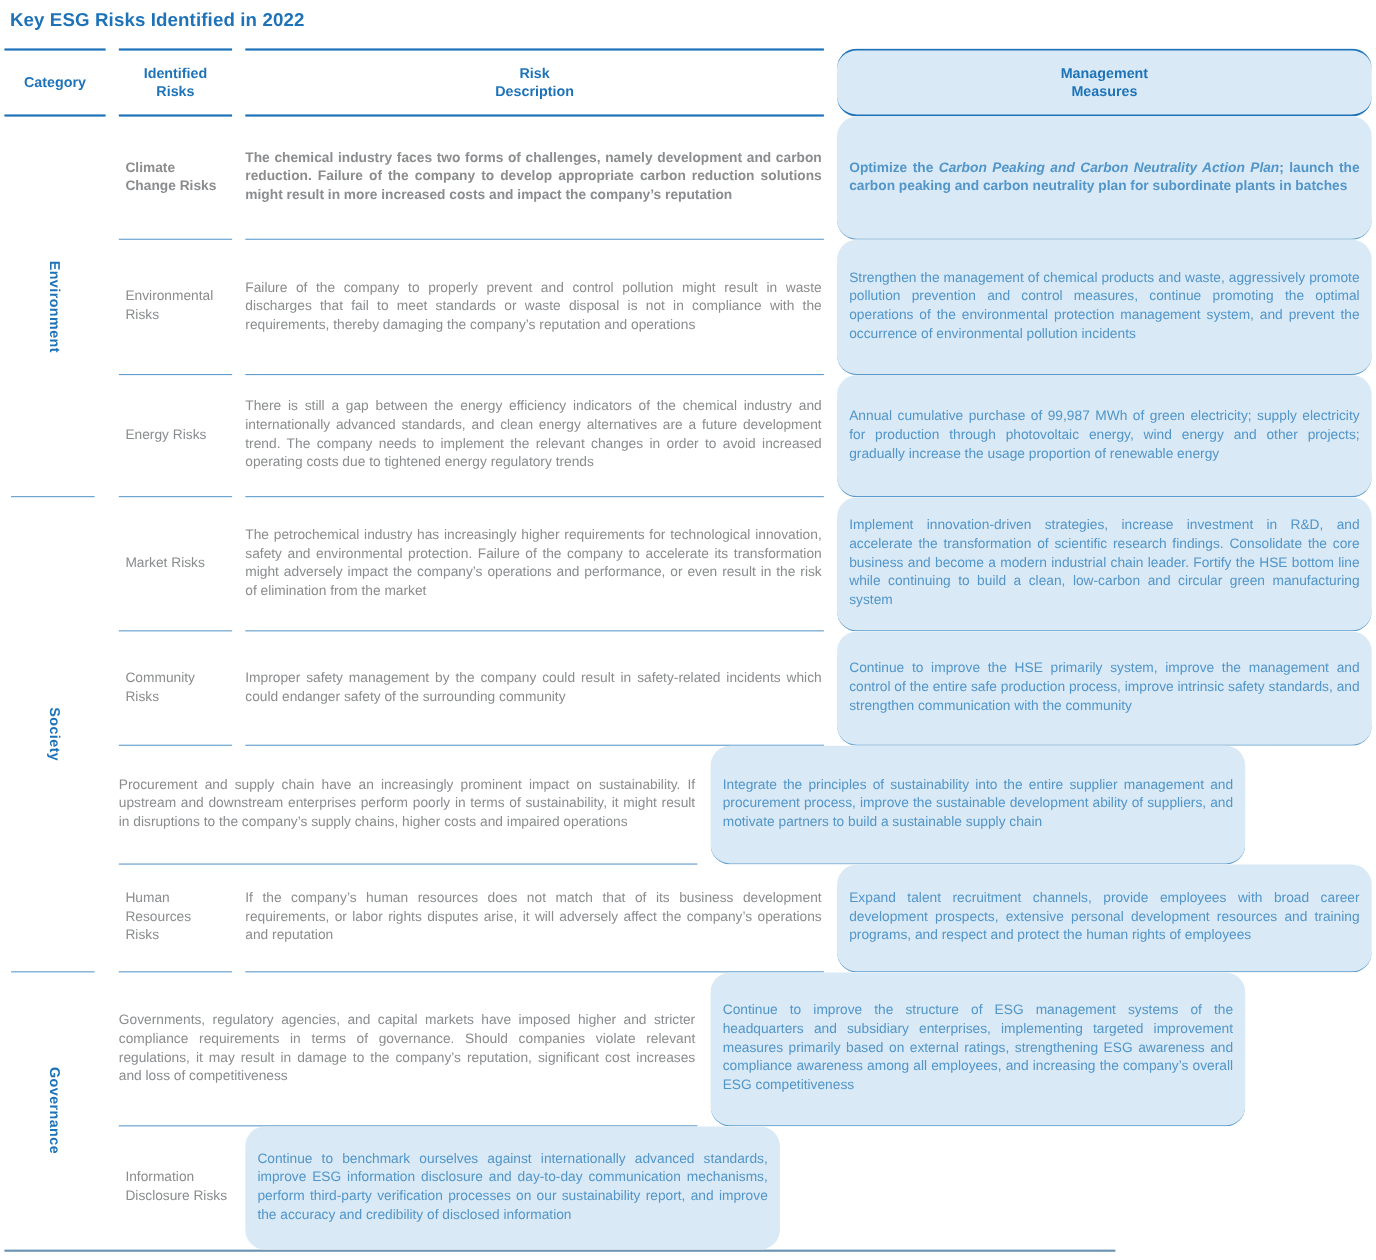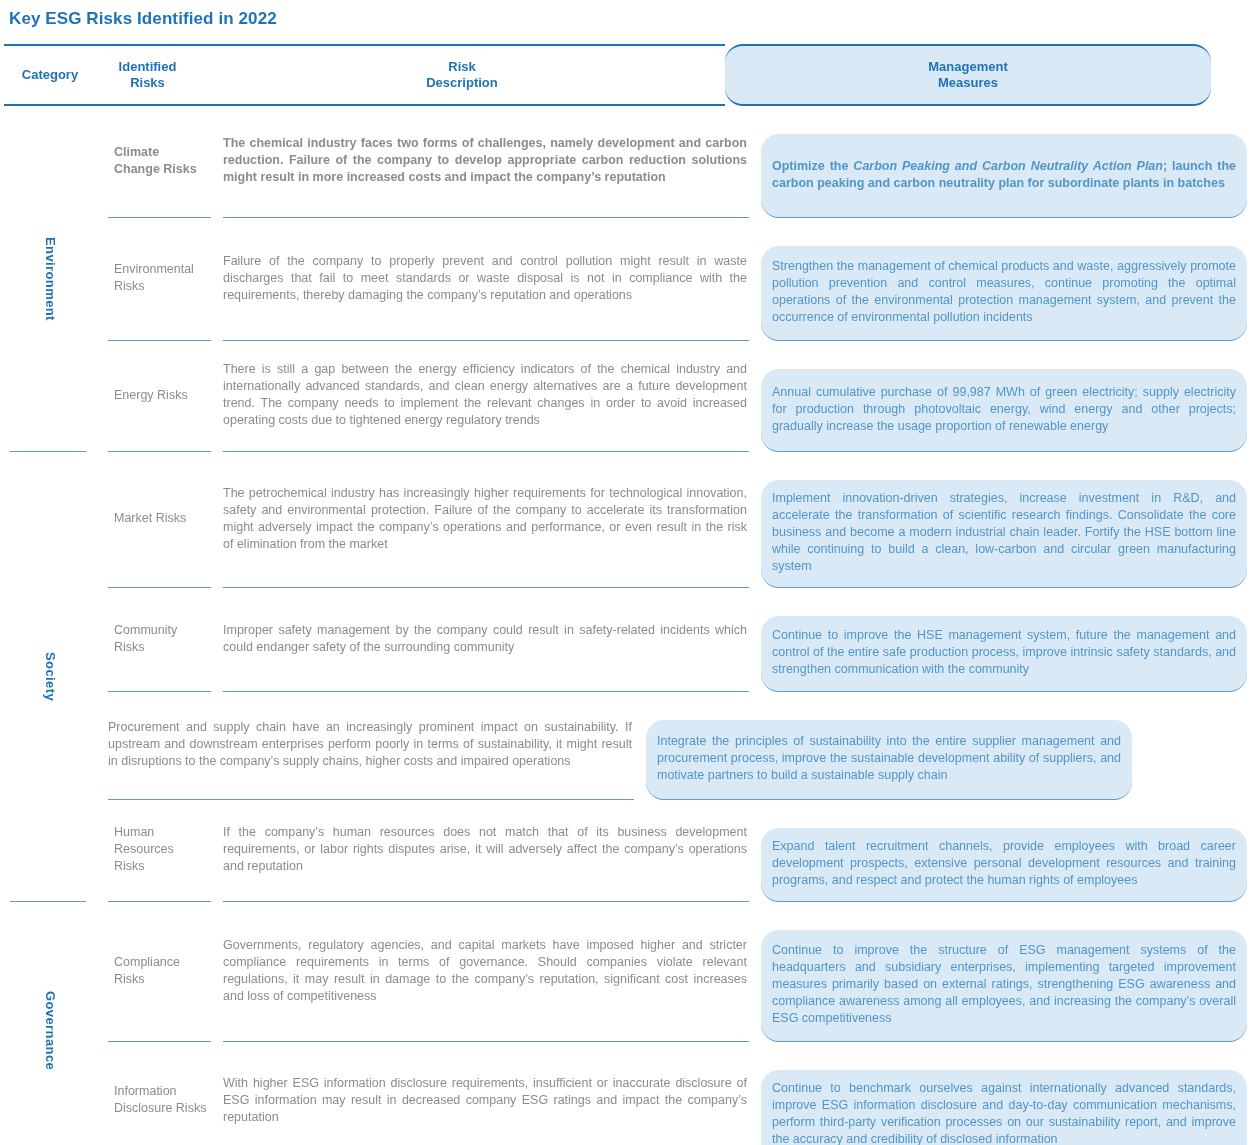--- a/index.html
+++ b/index.html
@@ -16,21 +16,21 @@
     font-family:"Liberation Sans","DejaVu Sans",sans-serif;
     width:1251px;height:1145px;overflow:hidden;
   }
   .page{width:1014px;padding-left:4px;}
   .title{
     margin:9px 0 0 5px;
     font-size:17px;font-weight:bold;color:var(--blue-strong);
     letter-spacing:.1px;
   }
   .table{margin-top:15px;border-bottom:2px solid var(--bottom-line);}
-  .hrow{display:flex;}
+  .hrow{display:flex;gap:12px;}
   .hcell{
     border-top:2px solid var(--blue-strong);
     border-bottom:2px solid var(--blue-strong);
     height:62px;display:flex;align-items:center;justify-content:center;
     font-size:13px;font-weight:bold;color:var(--blue-strong);
     text-align:center;white-space:pre-line;line-height:16px;
   }
   .w-cat{flex:0 0 92px;}
   .w-name{flex:0 0 103px;}
   .w-desc{flex:0 0 526px;text-align:center;}
@@ -53,21 +53,21 @@
   .rows{flex:1;display:flex;flex-direction:column;}
   .row{display:flex;gap:12px;}
   .cell{
     display:flex;flex-direction:column;justify-content:center;
     font-size:12.5px;line-height:17px;
   }
   .c2{color:var(--body-text);padding:10px 4px 12px 6px;}
   .c3{color:var(--body-text);text-align:justify;padding:12px 2px 14px 0;}
   .c4{
     background:var(--meas-bg);color:var(--meas-text);
-    text-align:justify;padding:10px 11px 12px 11px;margin-top:28px;
+    text-align:justify;padding:10px 11px 12px 11px;
   }
   .row:not(.last) .c2,
   .row:not(.last) .c3,
   .row:not(.last) .c4{border-bottom:1px solid var(--blue-line);}
   .it{font-style:italic;}
   
   .g0 .row:nth-of-type(1){min-height:112px;font-weight:bold;}
   .g0 .row:nth-of-type(2){min-height:123px;}
   .g0 .row:nth-of-type(3){min-height:111px;}
   .g1 .row:nth-of-type(1){min-height:122px;}
@@ -153,21 +153,21 @@
             </div>
         </div>
         <div class="row">
           <div class="cell c2 w-name">
               <span>Community Risks</span>
             </div>
           <div class="cell c3 w-desc">
               <span>Improper safety management by the company could result in safety-related incidents which could endanger safety of the surrounding community</span>
             </div>
           <div class="cell c4 w-meas">
-              <span>Continue to improve the HSE management system, future the management and control of the entire safe production process, improve intrinsic safety standards, and strengthen communication with the community</span>
+              <span>Continue to improve the HSE primarily system, improve the management and control of the entire safe production process, improve intrinsic safety standards, and strengthen communication with the community</span>
             </div>
         </div>
         <div class="row">
           <div class="cell c3 w-desc">
               <span>Procurement and supply chain have an increasingly prominent impact on sustainability. If upstream and downstream enterprises perform poorly in terms of sustainability, it might result in disruptions to the company’s supply chains, higher costs and impaired operations</span>
             </div>
           <div class="cell c4 w-meas">
               <span>Integrate the principles of sustainability into the entire supplier management and procurement process, improve the sustainable development ability of suppliers, and motivate partners to build a sustainable supply chain</span>
             </div>
         </div>
@@ -184,36 +184,30 @@
         </div>
       </div>
     </div>
 
     <div class="group g2">
       <div class="cat-cell">
         <span class="vlabel">Governance</span>
       </div>
       <div class="rows">
         <div class="row">
-          <div class="cell c2 w-name">
-              <span>Compliance Risks</span>
-            </div>
           <div class="cell c3 w-desc">
               <span>Governments, regulatory agencies, and capital markets have imposed higher and stricter compliance requirements in terms of governance. Should companies violate relevant regulations, it may result in damage to the company’s reputation, significant cost increases and loss of competitiveness</span>
             </div>
           <div class="cell c4 w-meas">
               <span>Continue to improve the structure of ESG management systems of the headquarters and subsidiary enterprises, implementing targeted improvement measures primarily based on external ratings, strengthening ESG awareness and compliance awareness among all employees, and increasing the company’s overall ESG competitiveness</span>
             </div>
         </div>
         <div class="row last">
           <div class="cell c2 w-name">
               <span>Information Disclosure Risks</span>
-            </div>
-          <div class="cell c3 w-desc">
-              <span>With higher ESG information disclosure requirements, insufficient or inaccurate disclosure of ESG information may result in decreased company ESG ratings and impact the company’s reputation</span>
             </div>
           <div class="cell c4 w-meas">
               <span>Continue to benchmark ourselves against internationally advanced standards, improve ESG information disclosure and day-to-day communication mechanisms, perform third-party verification processes on our sustainability report, and improve the accuracy and credibility of disclosed information</span>
             </div>
         </div>
       </div>
     </div>
 
   </div>
 </div>

